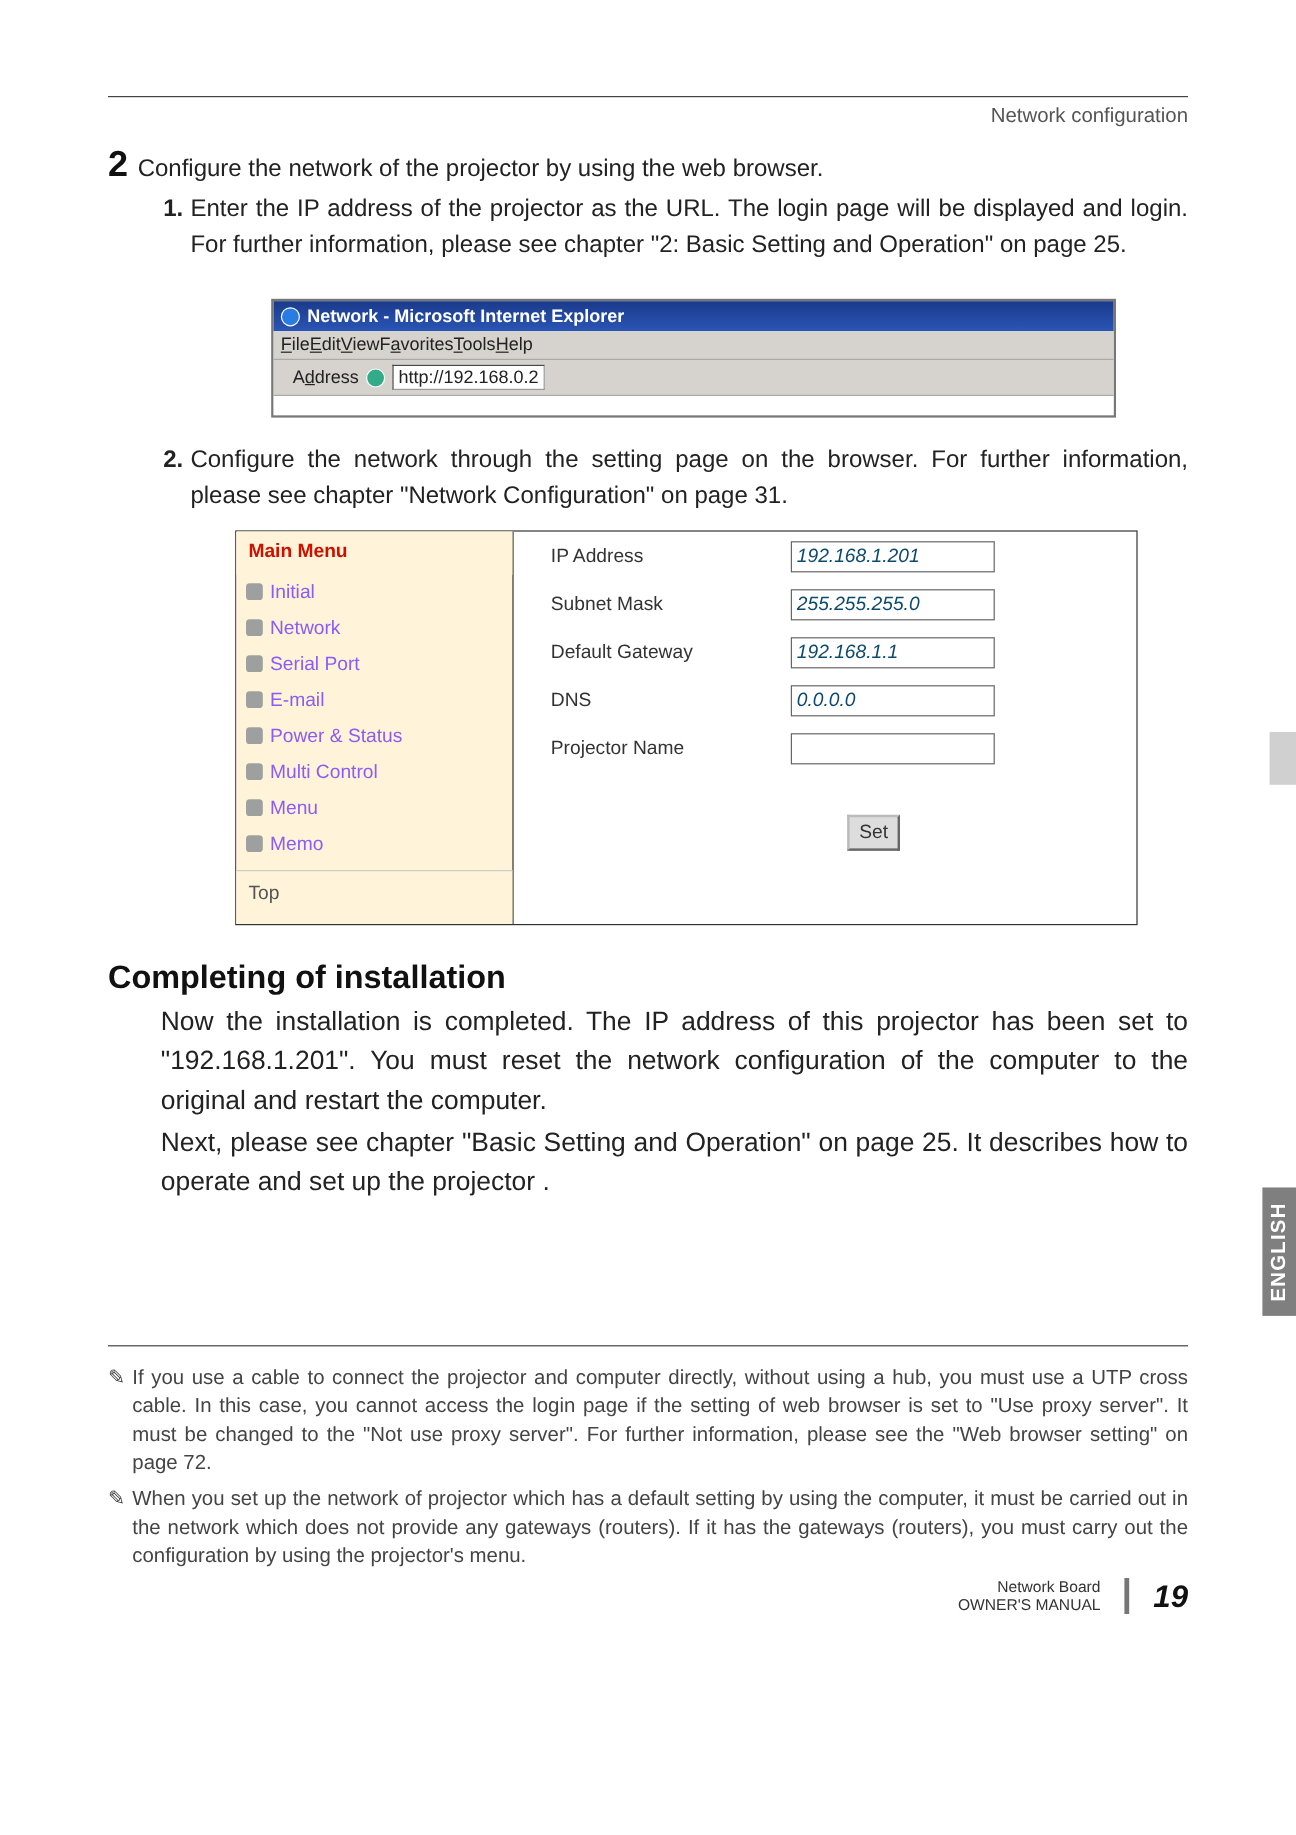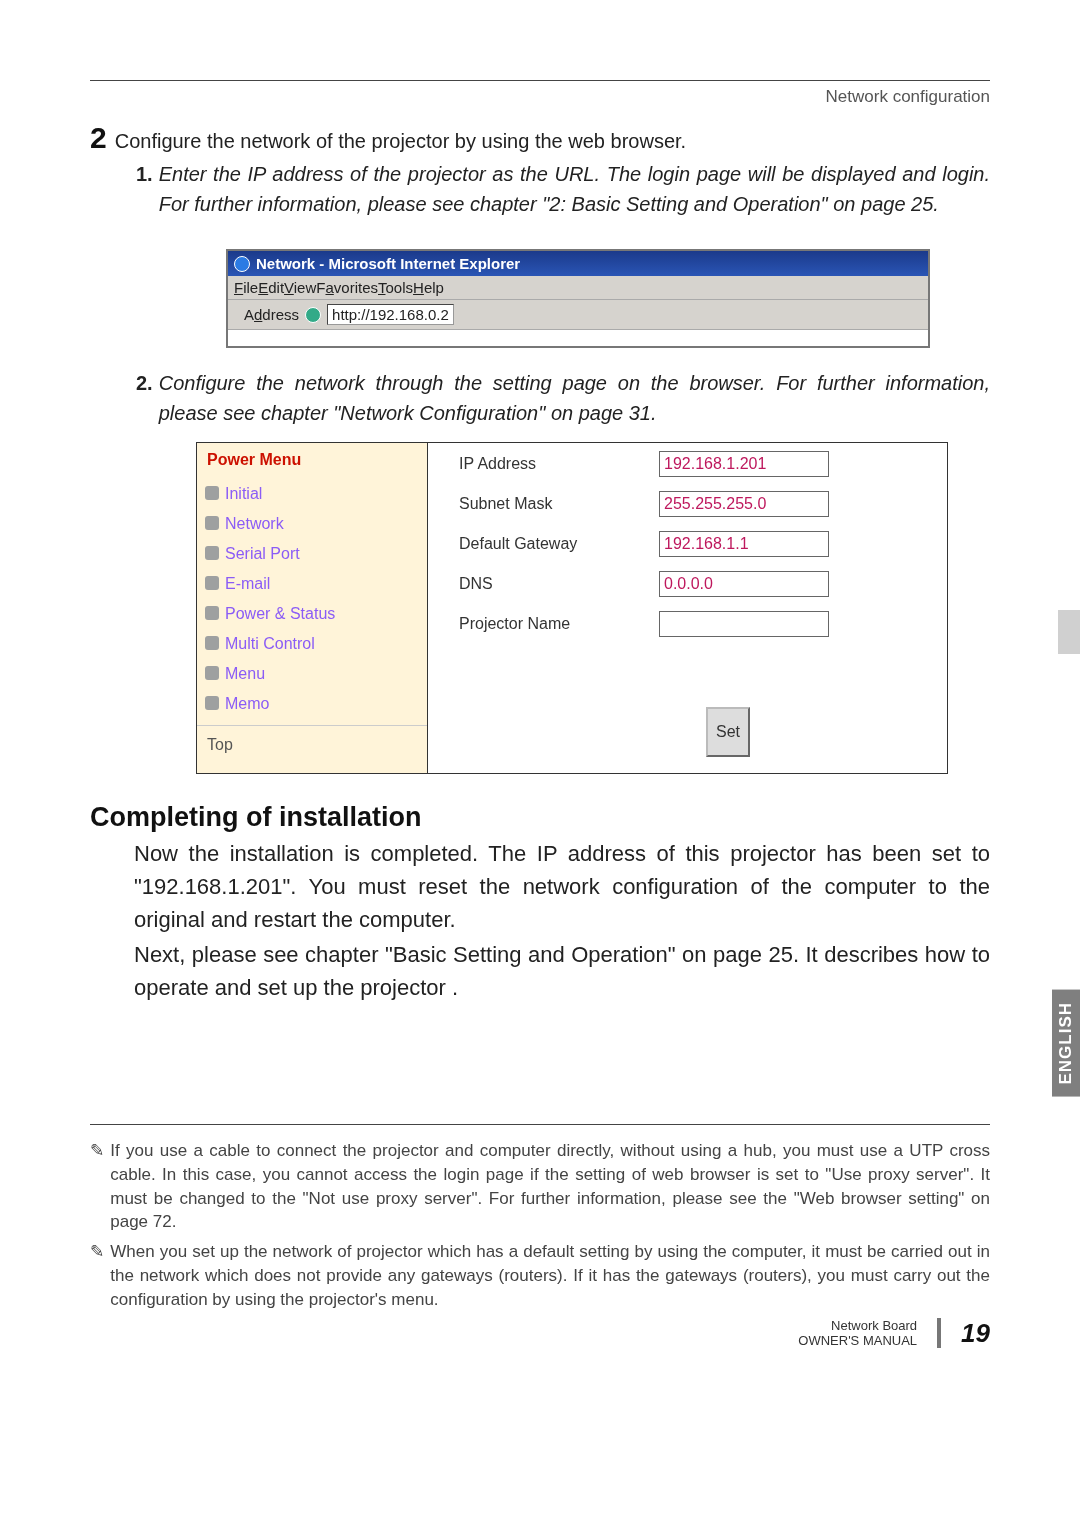--- a/index.html
+++ b/index.html
@@ -40,21 +40,21 @@
   .lead-text { font-size: 20px; }
   .sub-block { margin-left: 46px; }
   .sub-line {
     display: flex;
     align-items: baseline;
     gap: 6px;
     margin-top: 6px;
     text-align: justify;
   }
   .sub-num { font-weight: bold; font-size: 20px; }
-  .body-text { font-size: 20px; line-height: 1.5; text-align: justify; font-style: italic; }
+  .body-text { font-size: 20px; line-height: 1.5; text-align: justify; }
 
   
   .ie-box {
     margin: 30px 60px 20px 90px;
     border: 2px solid #777;
     background: #fff;
   }
   .ie-title {
     background: linear-gradient(#1b3a8b, #2a55b5);
     color: #fff;
@@ -154,26 +154,26 @@
   }
   .net-row {
     display: flex;
     align-items: center;
     margin-bottom: 14px;
   }
   .net-label { width: 200px; color:#333;margin-left:15px; }
   .net-input {
     border:1px solid #666; background:#fff;
     padding: 2px 4px; width: 160px; height:20px;
-    font-size:16px; color:#be185d;
+    font-size:16px; color:#0c4a6e;font-style:italic;
   }
   .set-btn {
     border:2px outset #bbb; background:#ddd;
-    padding:14px 8px; font-size:16px; color:#333;
-    margin-left: 262px; margin-top: 56px;
+    padding:4px 8px; font-size:16px; color:#333;
+    margin-left: 262px; margin-top: 28px;
   }
 
   h2.section {
     font-size: 27px;
     font-weight: bold;
     margin: 28px 0 4px 0;
     color:#111;
   }
   .para { font-size:22px; line-height:1.5; text-align: justify; margin-left: 44px; }
 
@@ -256,21 +256,21 @@
       <div class="ie-body"></div>
     </div>
 
     <div class="sub-line" style="margin-top:18px;">
       <span class="sub-num">2.</span>
       <span class="body-text">Configure the network through the setting page on the browser. For further information, please see chapter "Network Configuration" on page 31.</span>
     </div>
 
     <div class="net-box">
       <div class="net-left">
-        <div class="hdr">Power Menu</div>
+        <div class="hdr">Main Menu</div>
         <ul>
           <li>Initial</li>
           <li>Network</li>
           <li>Serial Port</li>
           <li>E-mail</li>
           <li>Power &amp; Status</li>
           <li>Multi Control</li>
           <li>Menu</li>
           <li>Memo</li>
         </ul>

